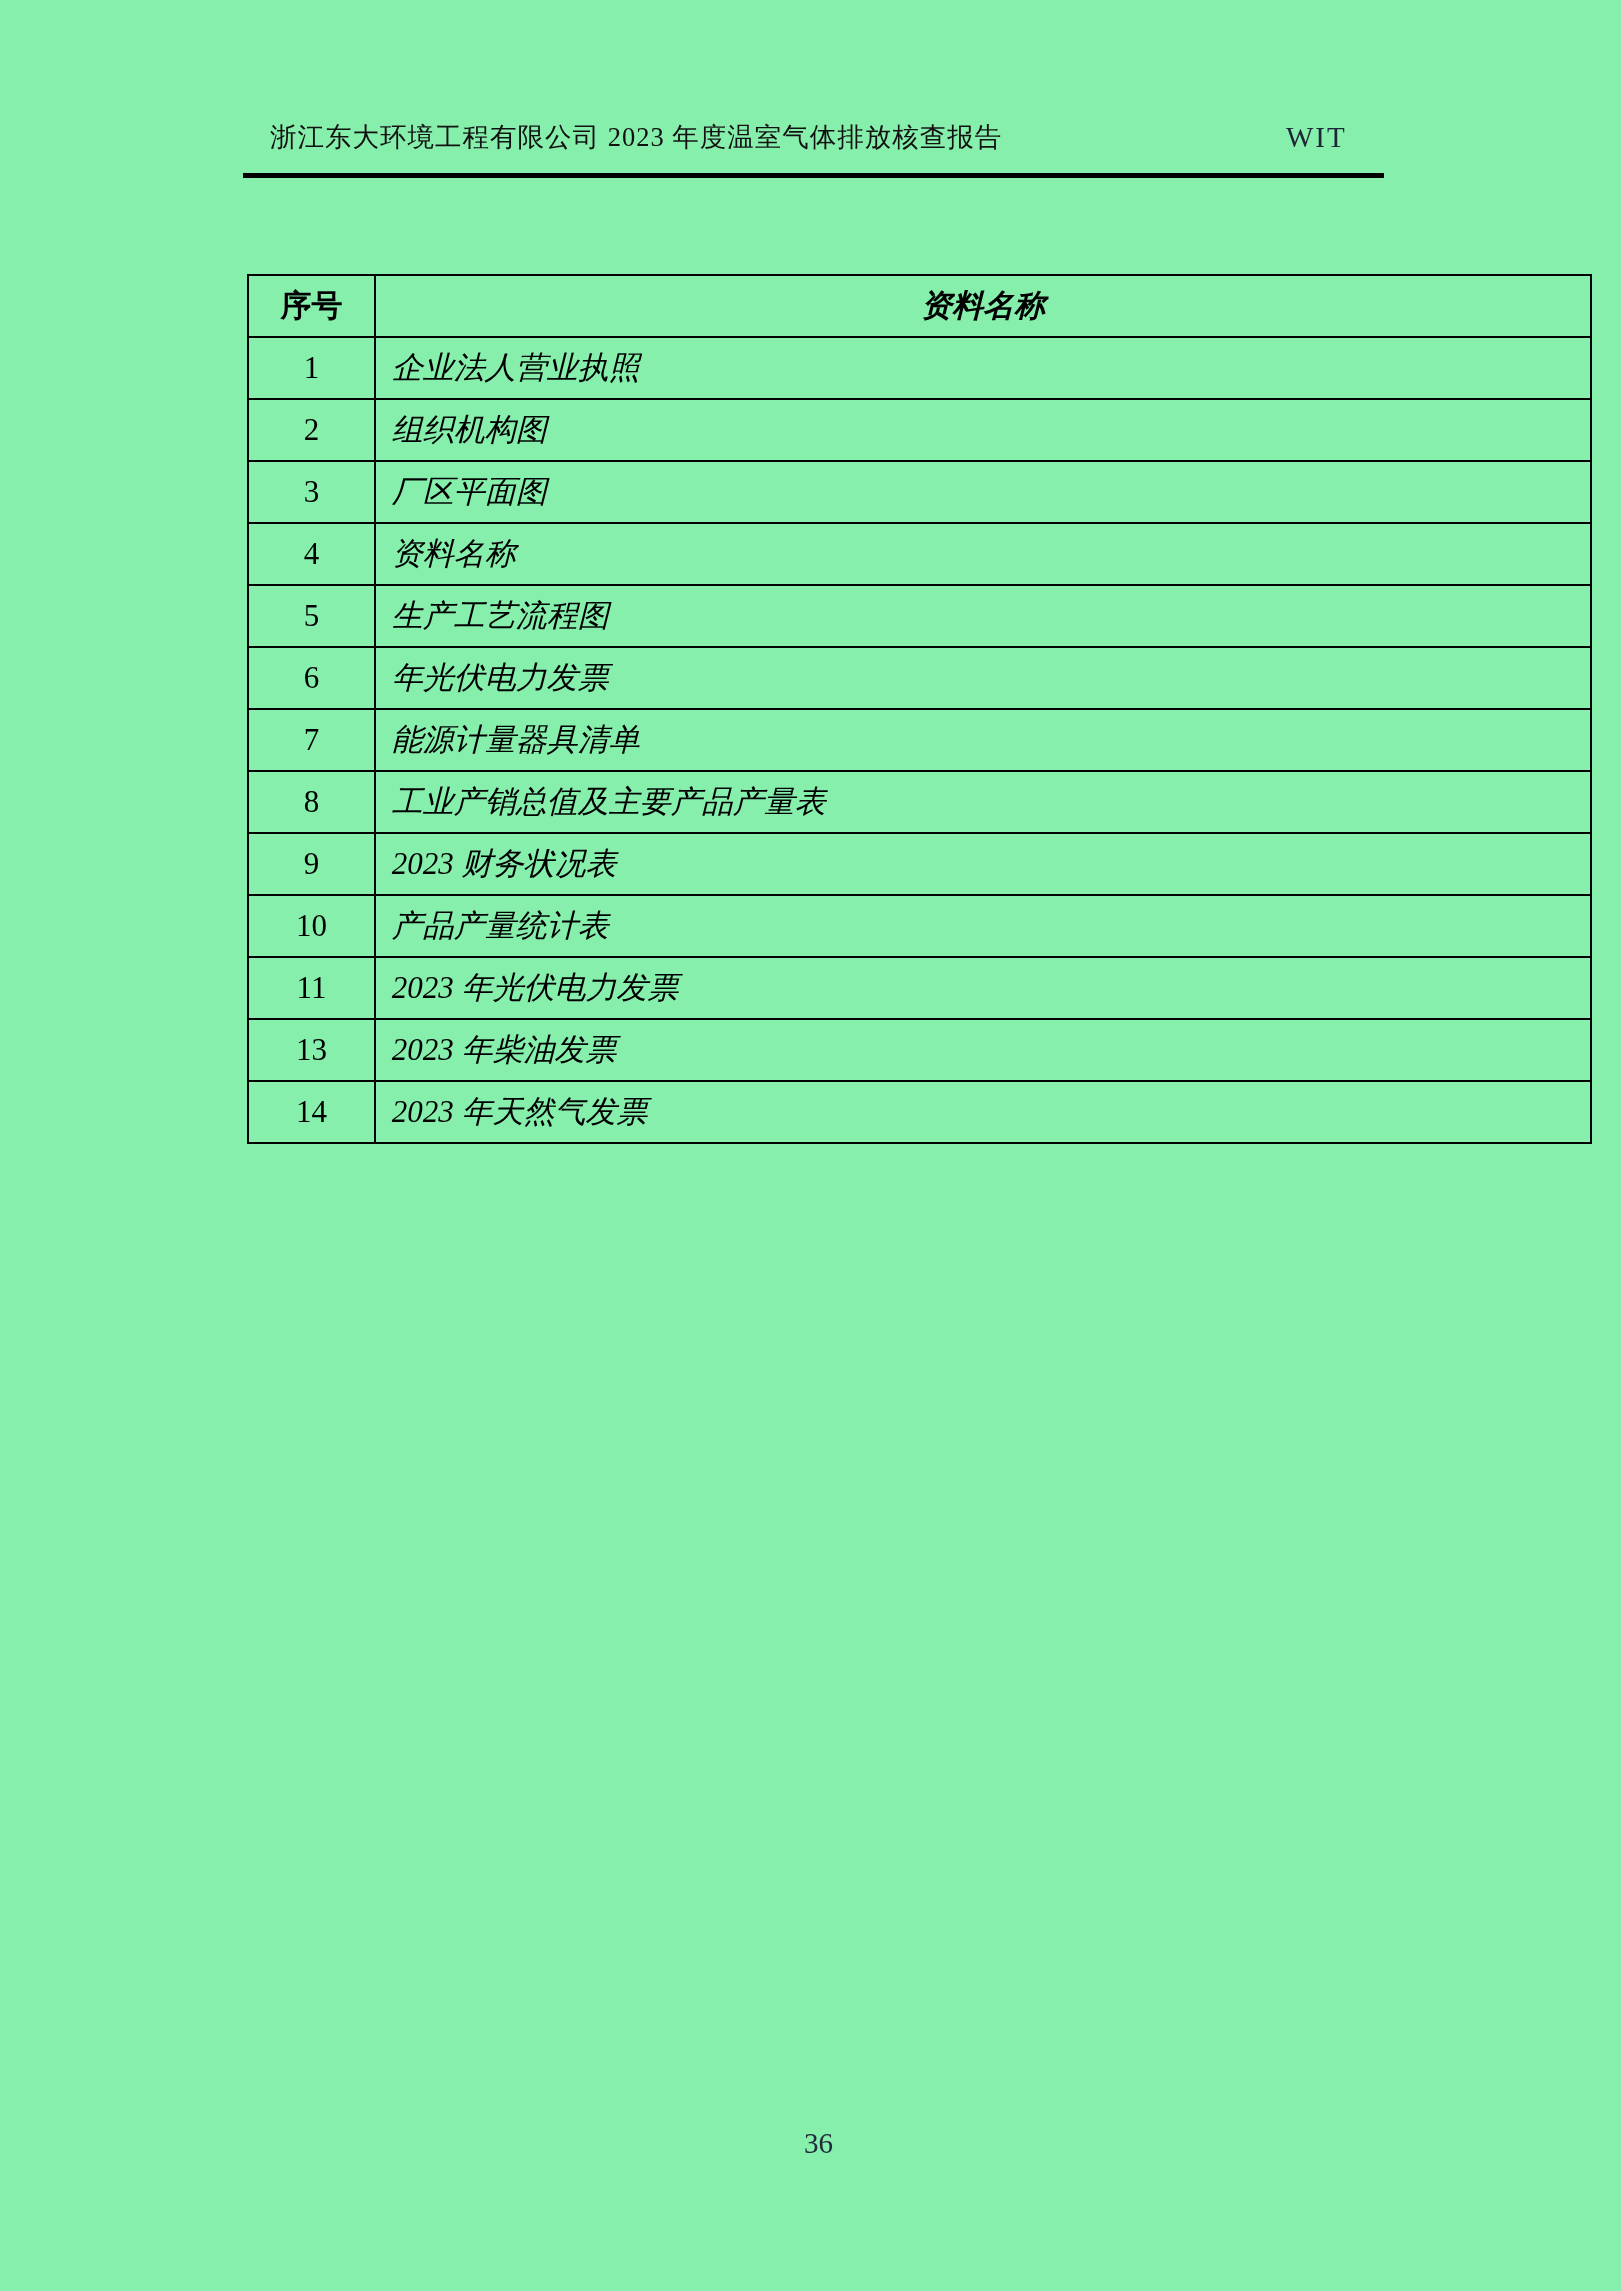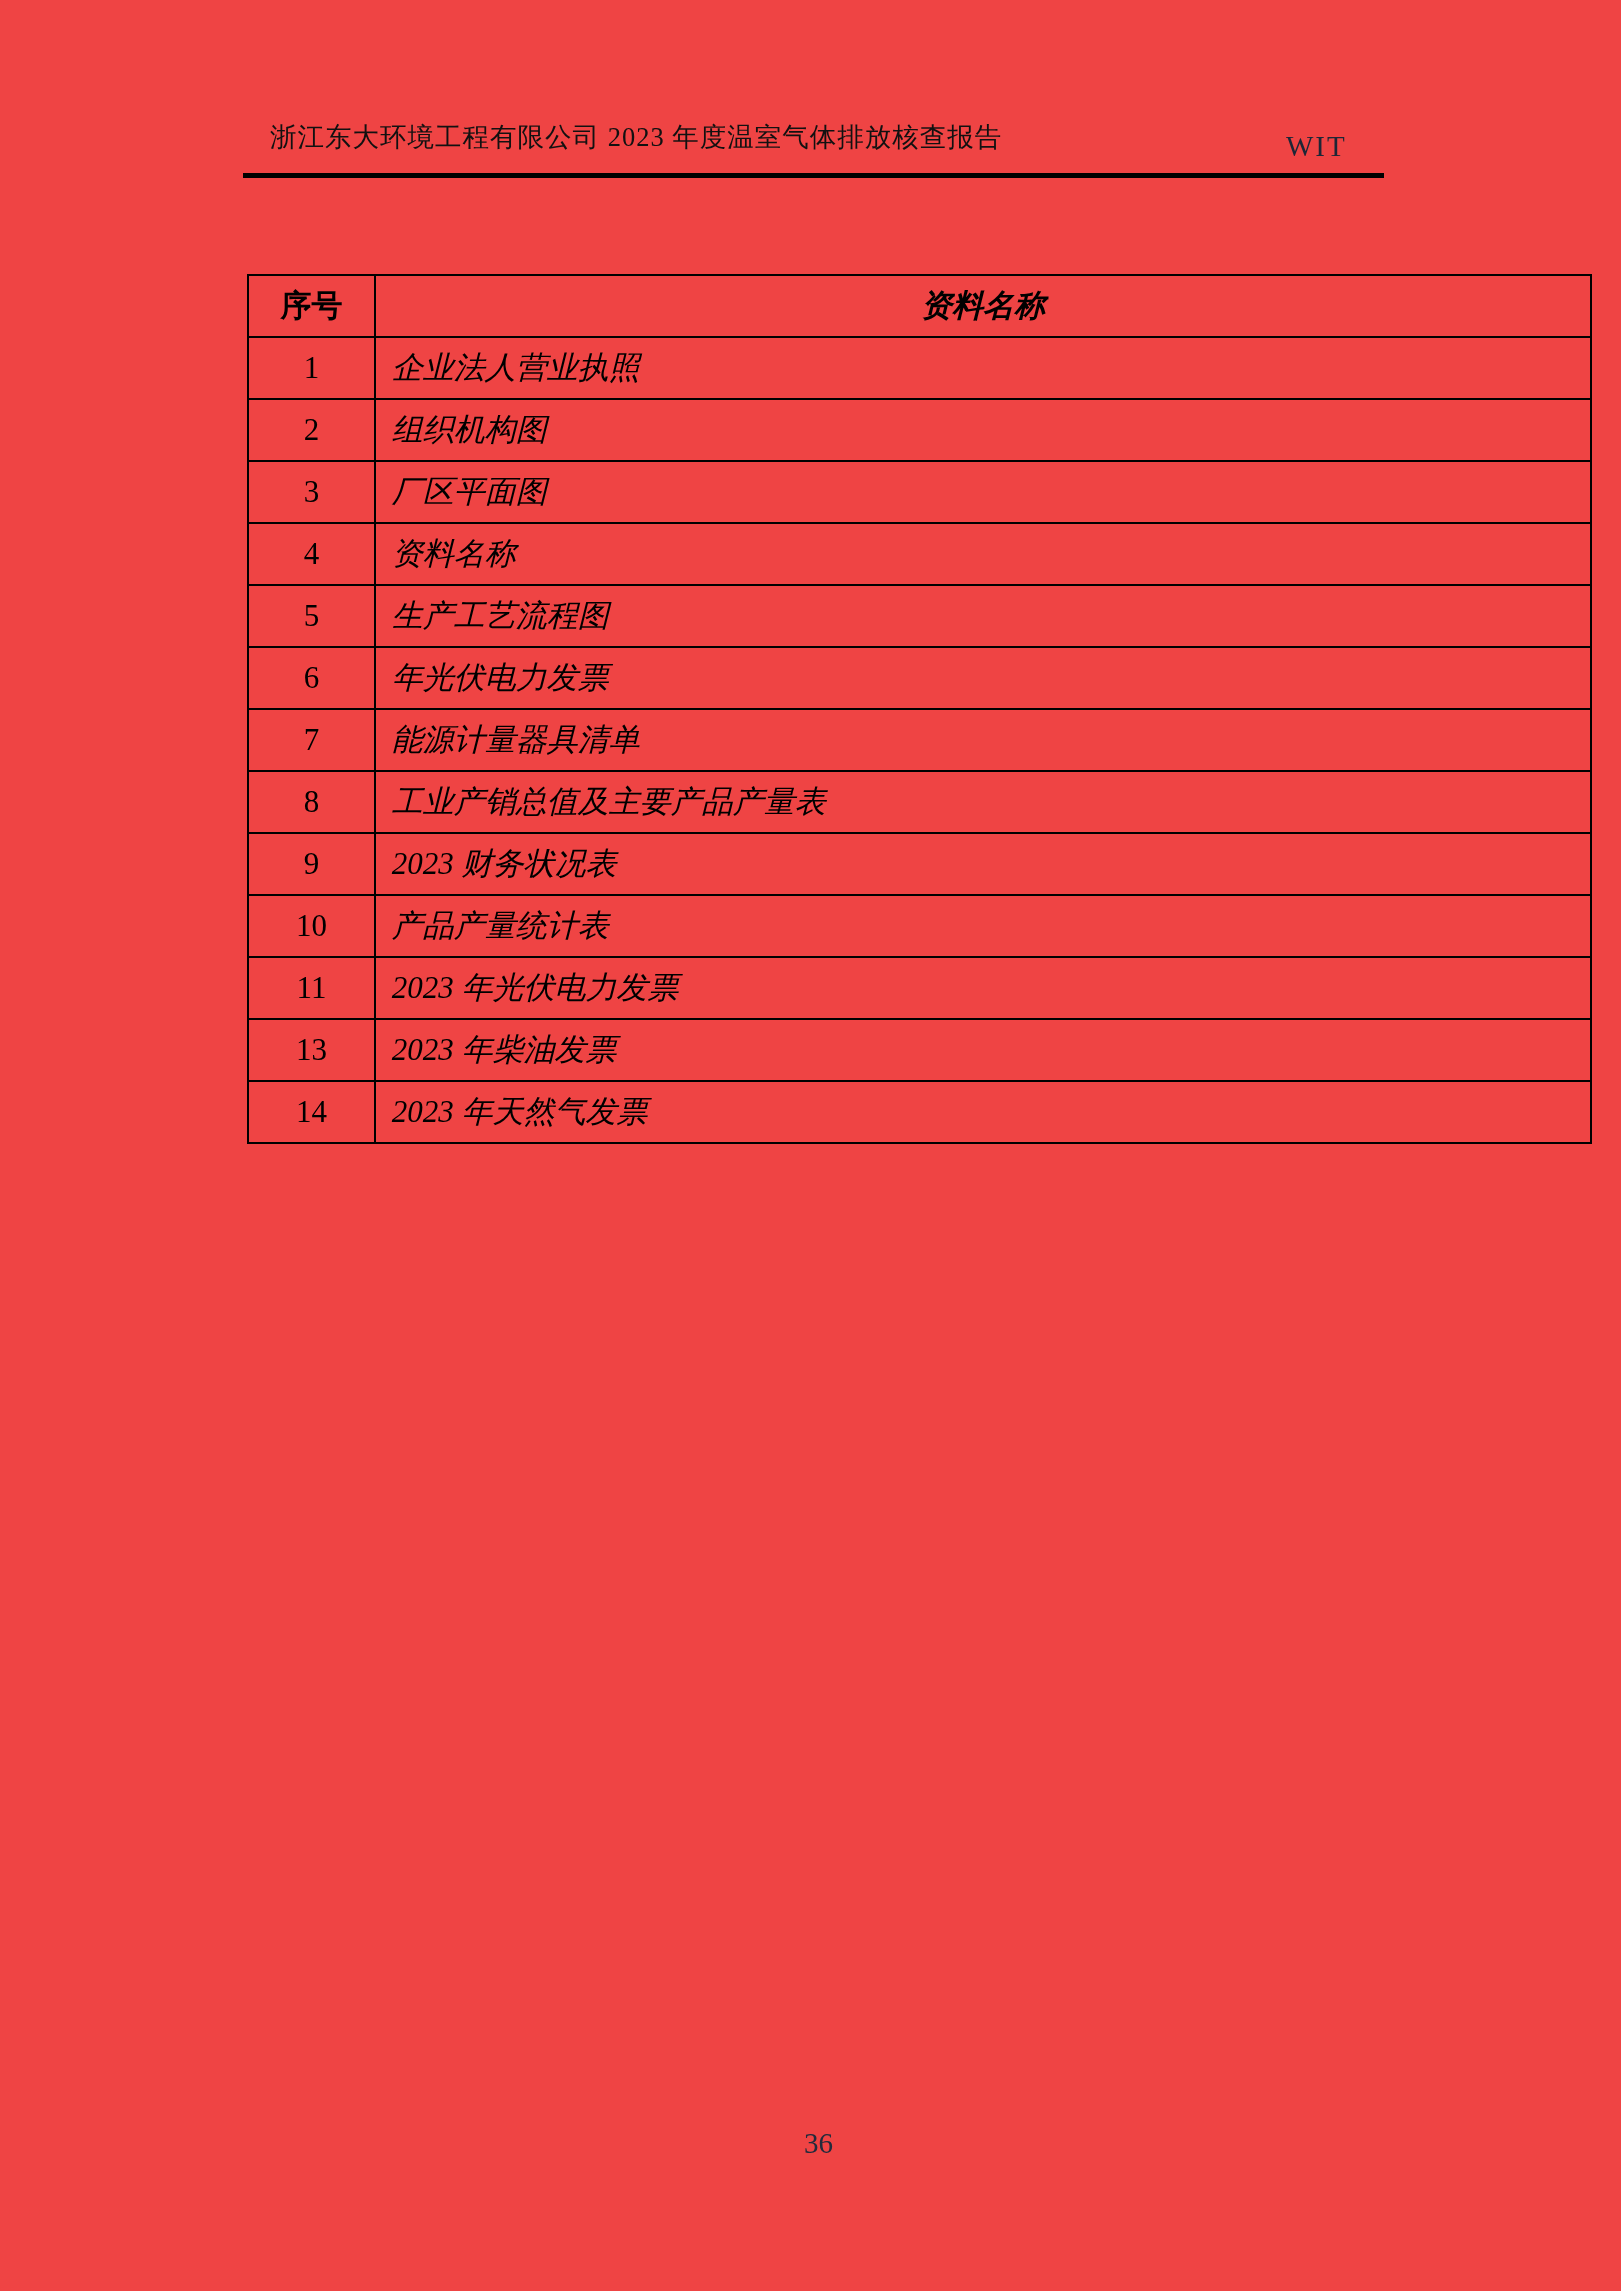--- a/index.html
+++ b/index.html
@@ -1,40 +1,40 @@
 <!DOCTYPE html>
 <html><head>
 <meta charset="utf-8">
 <style>
   html, body { margin: 0; padding: 0; background: #e8e8e8; }
   .page {
     position: relative;
     width: 1621px;
     height: 2292px;
     margin: 0 auto;
-    background: #ef4444;
+    background: #86efac;
     font-family: "Liberation Serif", "DejaVu Serif", serif;
     color: #000000;
     overflow: hidden;
   }
 
   
   .header-left {
     position: absolute;
     left: 270px;
     top: 124px;
     font-size: 26.5px;
     line-height: 1;
     letter-spacing: 1px;
     color: #111111;
   }
   .header-right {
     position: absolute;
     left: 1286px;
-    top: 132px;
+    top: 123px;
     font-size: 29px;
     line-height: 1;
     letter-spacing: 2px;
     color: #1d2636;
   }
   .header-rule {
     position: absolute;
     left: 243px;
     top: 173px;
     width: 1141px;

